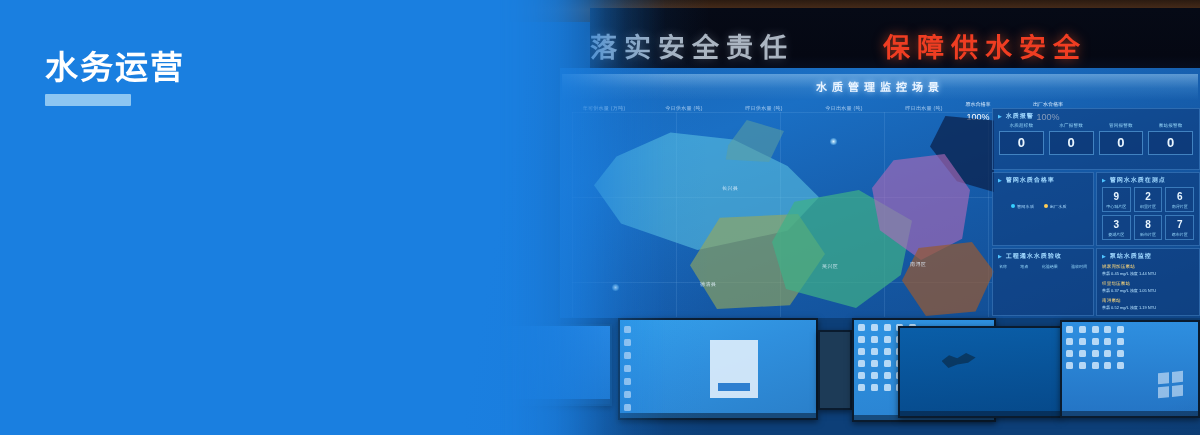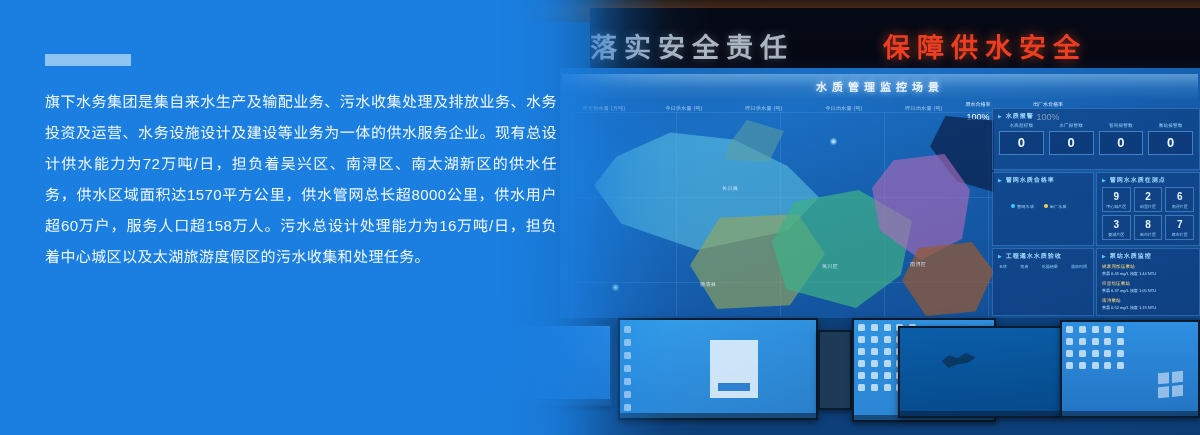--- a/index.html
+++ b/index.html
@@ -383,17 +383,17 @@
         <div class="win-logo"></div>
         <div class="taskbar"></div>
       </div>
 
       <div class="vignette"></div>
     </div>
     <div class="photo-tint"></div>
   </div>
 
   <div class="left-col">
+    <h1 class="page-title">水务运营</h1>
     <div class="title-rule"></div>
-    <p class="body-copy">旗下水务集团是集自来水生产及输配业务、污水收集处理及排放业务、水务投资及运营、水务设施设计及建设等业务为一体的供水服务企业。现有总设计供水能力为72万吨/日，担负着吴兴区、南浔区、南太湖新区的供水任务，供水区域面积达1570平方公里，供水管网总长超8000公里，供水用户超60万户，服务人口超158万人。污水总设计处理能力为16万吨/日，担负着中心城区以及太湖旅游度假区的污水收集和处理任务。</p>
   </div>
 
 </div>
 
 </body></html>

